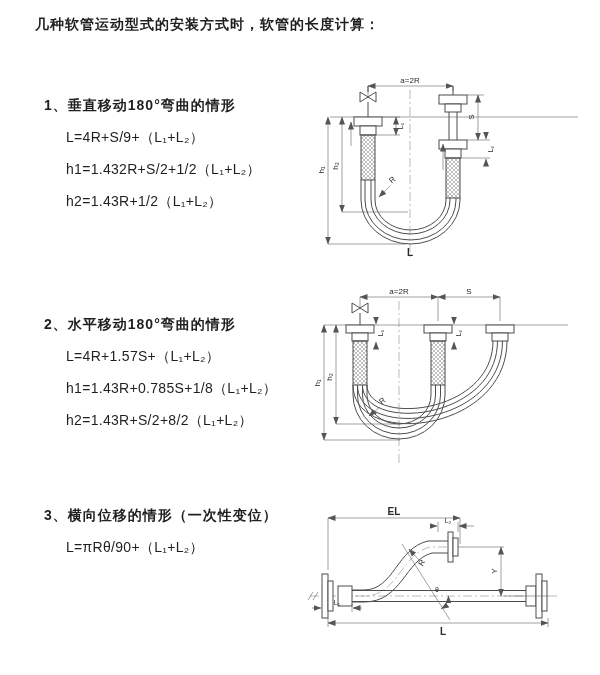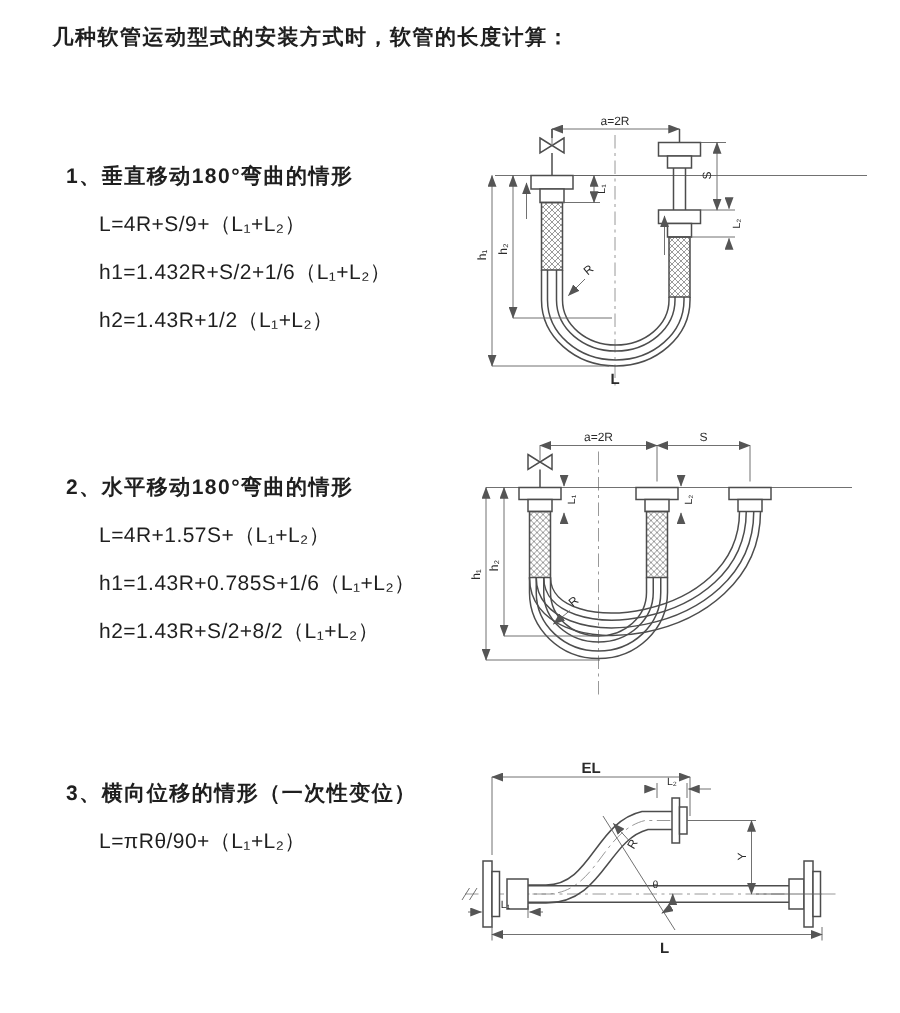--- a/index.html
+++ b/index.html
@@ -22,39 +22,39 @@
   .t8{font-size:8px;}
   .t10{font-size:10px;font-weight:bold;}
 </style>
 </head>
 <body>
 
 <div id="page">
 
   <div class="page-title">几种软管运动型式的安装方式时，软管的长度计算：</div>
 
-  <div class="sec" style="top:109px">
+  <div class="sec" style="top:97px">
     <p class="sec-heading">1、垂直移动180°弯曲的情形</p>
     <div class="formulas">
       <div class="formula">L=4R+S/9+（L₁+L₂）</div>
-      <div class="formula">h1=1.432R+S/2+1/6（L₁+L₂）</div>
+      <div class="formula">h1=1.432R+S/2+1/2（L₁+L₂）</div>
       <div class="formula">h2=1.43R+1/2（L₁+L₂）</div>
     </div>
   </div>
 
   <div class="sec" style="top:316px">
     <p class="sec-heading">2、水平移动180°弯曲的情形</p>
     <div class="formulas">
       <div class="formula">L=4R+1.57S+（L₁+L₂）</div>
-      <div class="formula">h1=1.43R+0.785S+1/6（L₁+L₂）</div>
+      <div class="formula">h1=1.43R+0.785S+1/8（L₁+L₂）</div>
       <div class="formula">h2=1.43R+S/2+8/2（L₁+L₂）</div>
     </div>
   </div>
 
-  <div class="sec" style="top:520px">
+  <div class="sec" style="top:507px">
     <p class="sec-heading">3、横向位移的情形（一次性变位）</p>
     <div class="formulas">
       <div class="formula">L=πRθ/90+（L₁+L₂）</div>
     </div>
   </div>
 
   <svg class="diag" style="left:310px;top:70px" width="290" height="192" viewBox="0 0 290 192">
     <defs>
       <marker id="ar" viewBox="0 0 8 6" markerWidth="8" markerHeight="6" refX="7.5" refY="3" orient="auto-start-reverse" markerUnits="userSpaceOnUse">
         <path d="M0,0 L8,3 L0,6 Z" fill="#555"></path>

